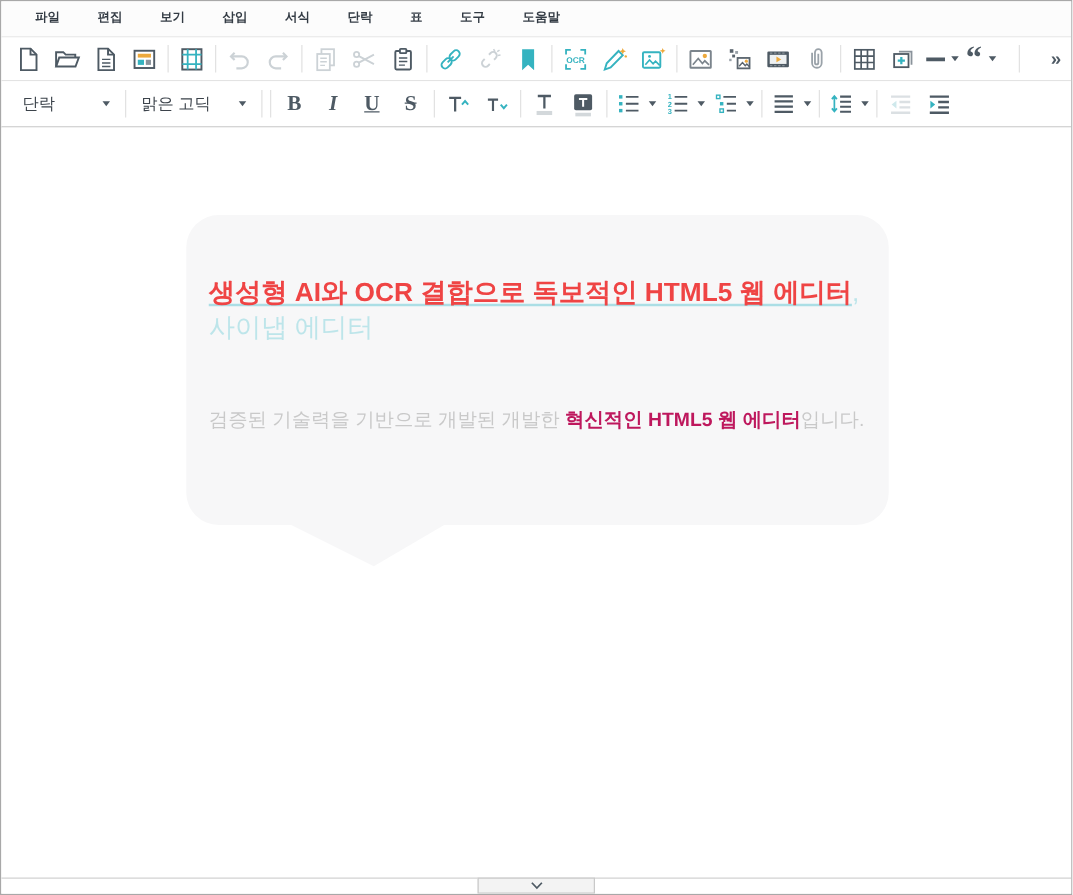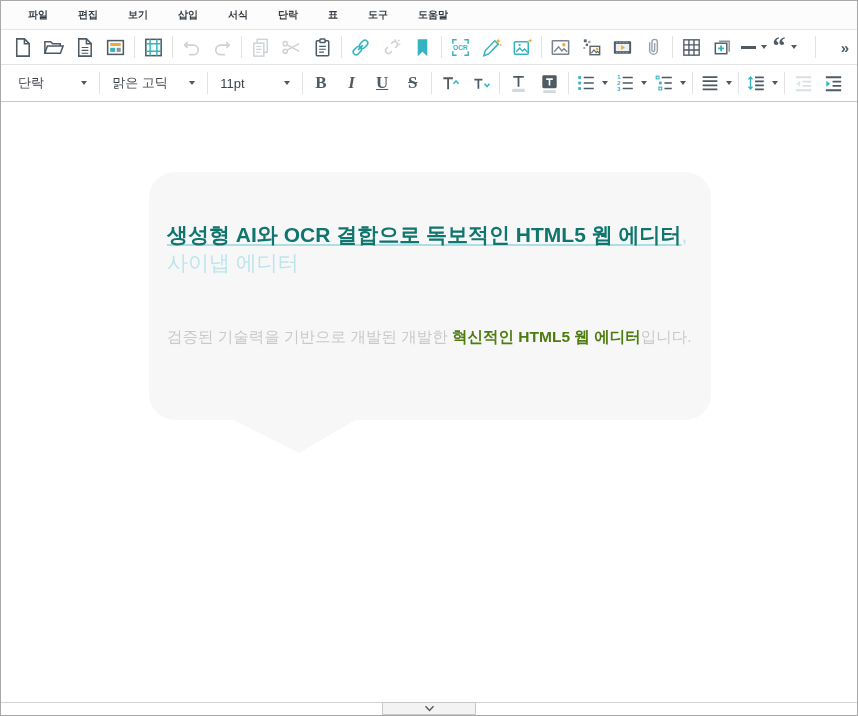--- a/index.html
+++ b/index.html
@@ -76,27 +76,27 @@
   .bubble-tail {
     position:absolute; left:82px; top:247px; width:0; height:0;
     border-top:34px solid #f7f7f8;
     border-left:68px solid transparent; border-right:58px solid transparent;
   }
   .bubble-inner { padding:49px 18px 0 18px; }
   .ph-heading {
     font-size:21px; line-height:1.32; color:#b5e2e8; font-weight:700; width:528px;
   }
   .ph-heading .link {
-    color:#0f766e; text-decoration:underline; text-decoration-color:#abdee5; cursor:pointer;
+    color:#ef4444; text-decoration:underline; text-decoration-color:#abdee5; cursor:pointer;
   }
   .ph-heading .rest { font-weight:400; color:#bde5ea; }
   .ph-body {
     margin-top:25px; font-size:15.5px; line-height:1.5; color:#c9c9c9; width:528px;
   }
-  .ph-body b { font-weight:700; color:#4d7c0f; }
+  .ph-body b { font-weight:700; color:#be185d; }
   
   .bottom-bar {
     position:absolute; left:0; right:0; bottom:0; height:13px;
     border-top:1px solid #d2d2d2; background:#fff;
   }
   .collapse-btn {
     position:absolute; left:50%; transform:translateX(-50%); top:-1px;
     width:94px; height:13px; background:#f3f3f3; border:1px solid #c9c9c9;
     display:flex; align-items:center; justify-content:center; cursor:pointer; padding:0;
   }
@@ -316,24 +316,20 @@
       <span class="caret"></span>
     </button>
     <div class="tsep"></div>
 
     <button class="dd dd-font">
       <span>맑은 고딕</span>
       <span class="caret"></span>
     </button>
     <div class="tsep"></div>
 
-    <button class="dd dd-size">
-      <span>11pt</span>
-      <span class="caret"></span>
-    </button>
     <div class="tsep"></div>
 
     <button class="fmt-btn">B</button>
     <button class="fmt-btn fmt-italic">I</button>
     <button class="fmt-btn fmt-under">U</button>
     <button class="fmt-btn fmt-strike">S</button>
 
     <div class="tsep"></div>
 
     <button class="fmt-btn">

